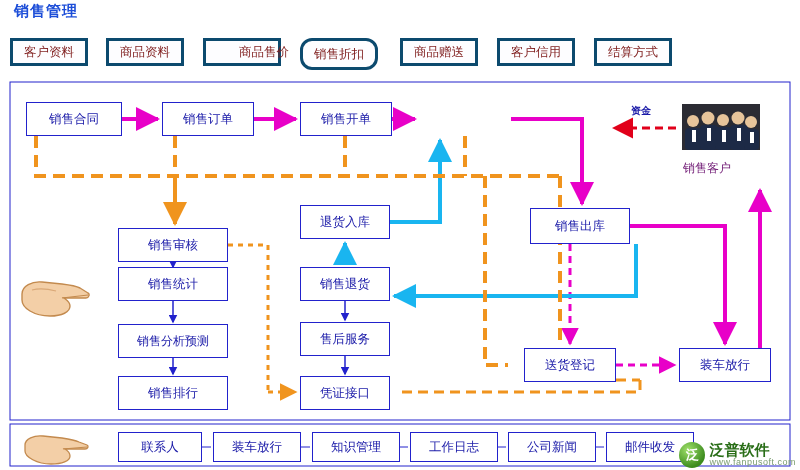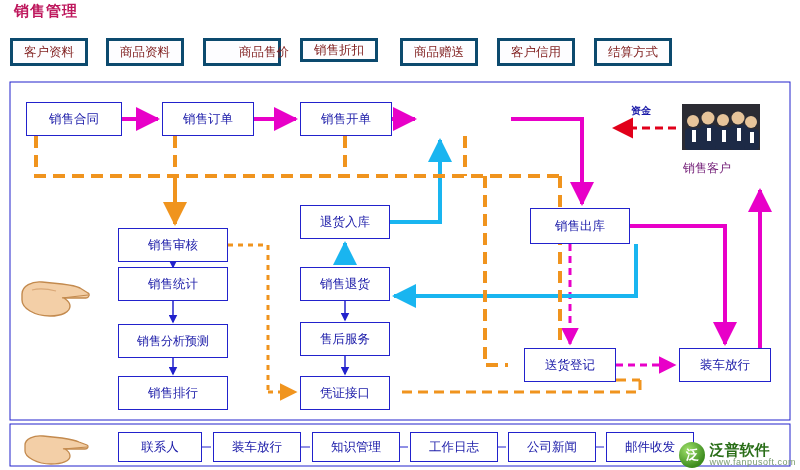--- a/index.html
+++ b/index.html
@@ -25,21 +25,21 @@
     left: 0; top: 0;
     width: 800px;
     height: 470px;
   }
   .title {
     position: absolute;
     left: 14px;
     top: 2px;
     font-size: 15px;
     font-weight: bold;
-    color: #be185d;
+    color: #1d4ed8;
     letter-spacing: 1px;
   }
   .node {
     position: absolute;
     box-sizing: border-box;
     background: #ffffff;
     border: 1px solid #2222cc;
     color: #1a1aa8;
     font-size: 12.5px;
     display: flex;
@@ -194,21 +194,21 @@
 
   <div class="node tabbtn" style="left:10px;top:38px;width:78px;height:28px;">
     <span>客户资料</span>
   </div>
   <div class="node tabbtn" style="left:106px;top:38px;width:78px;height:28px;">
     <span>商品资料</span>
   </div>
   <div class="node tabbtn" style="left:203px;top:38px;width:78px;height:28px;padding-left:44px;">
     <span>商品售价</span>
   </div>
-  <div class="node tabbtn" style="left:300px;top:38px;width:78px;height:24px;">
+  <div class="node tabbtn" style="left:300px;top:38px;width:78px;height:32px;border-radius:12px;">
     <span>销售折扣</span>
   </div>
   <div class="node tabbtn" style="left:400px;top:38px;width:78px;height:28px;">
     <span>商品赠送</span>
   </div>
   <div class="node tabbtn" style="left:497px;top:38px;width:78px;height:28px;">
     <span>客户信用</span>
   </div>
   <div class="node tabbtn" style="left:594px;top:38px;width:78px;height:28px;">
     <span>结算方式</span>

